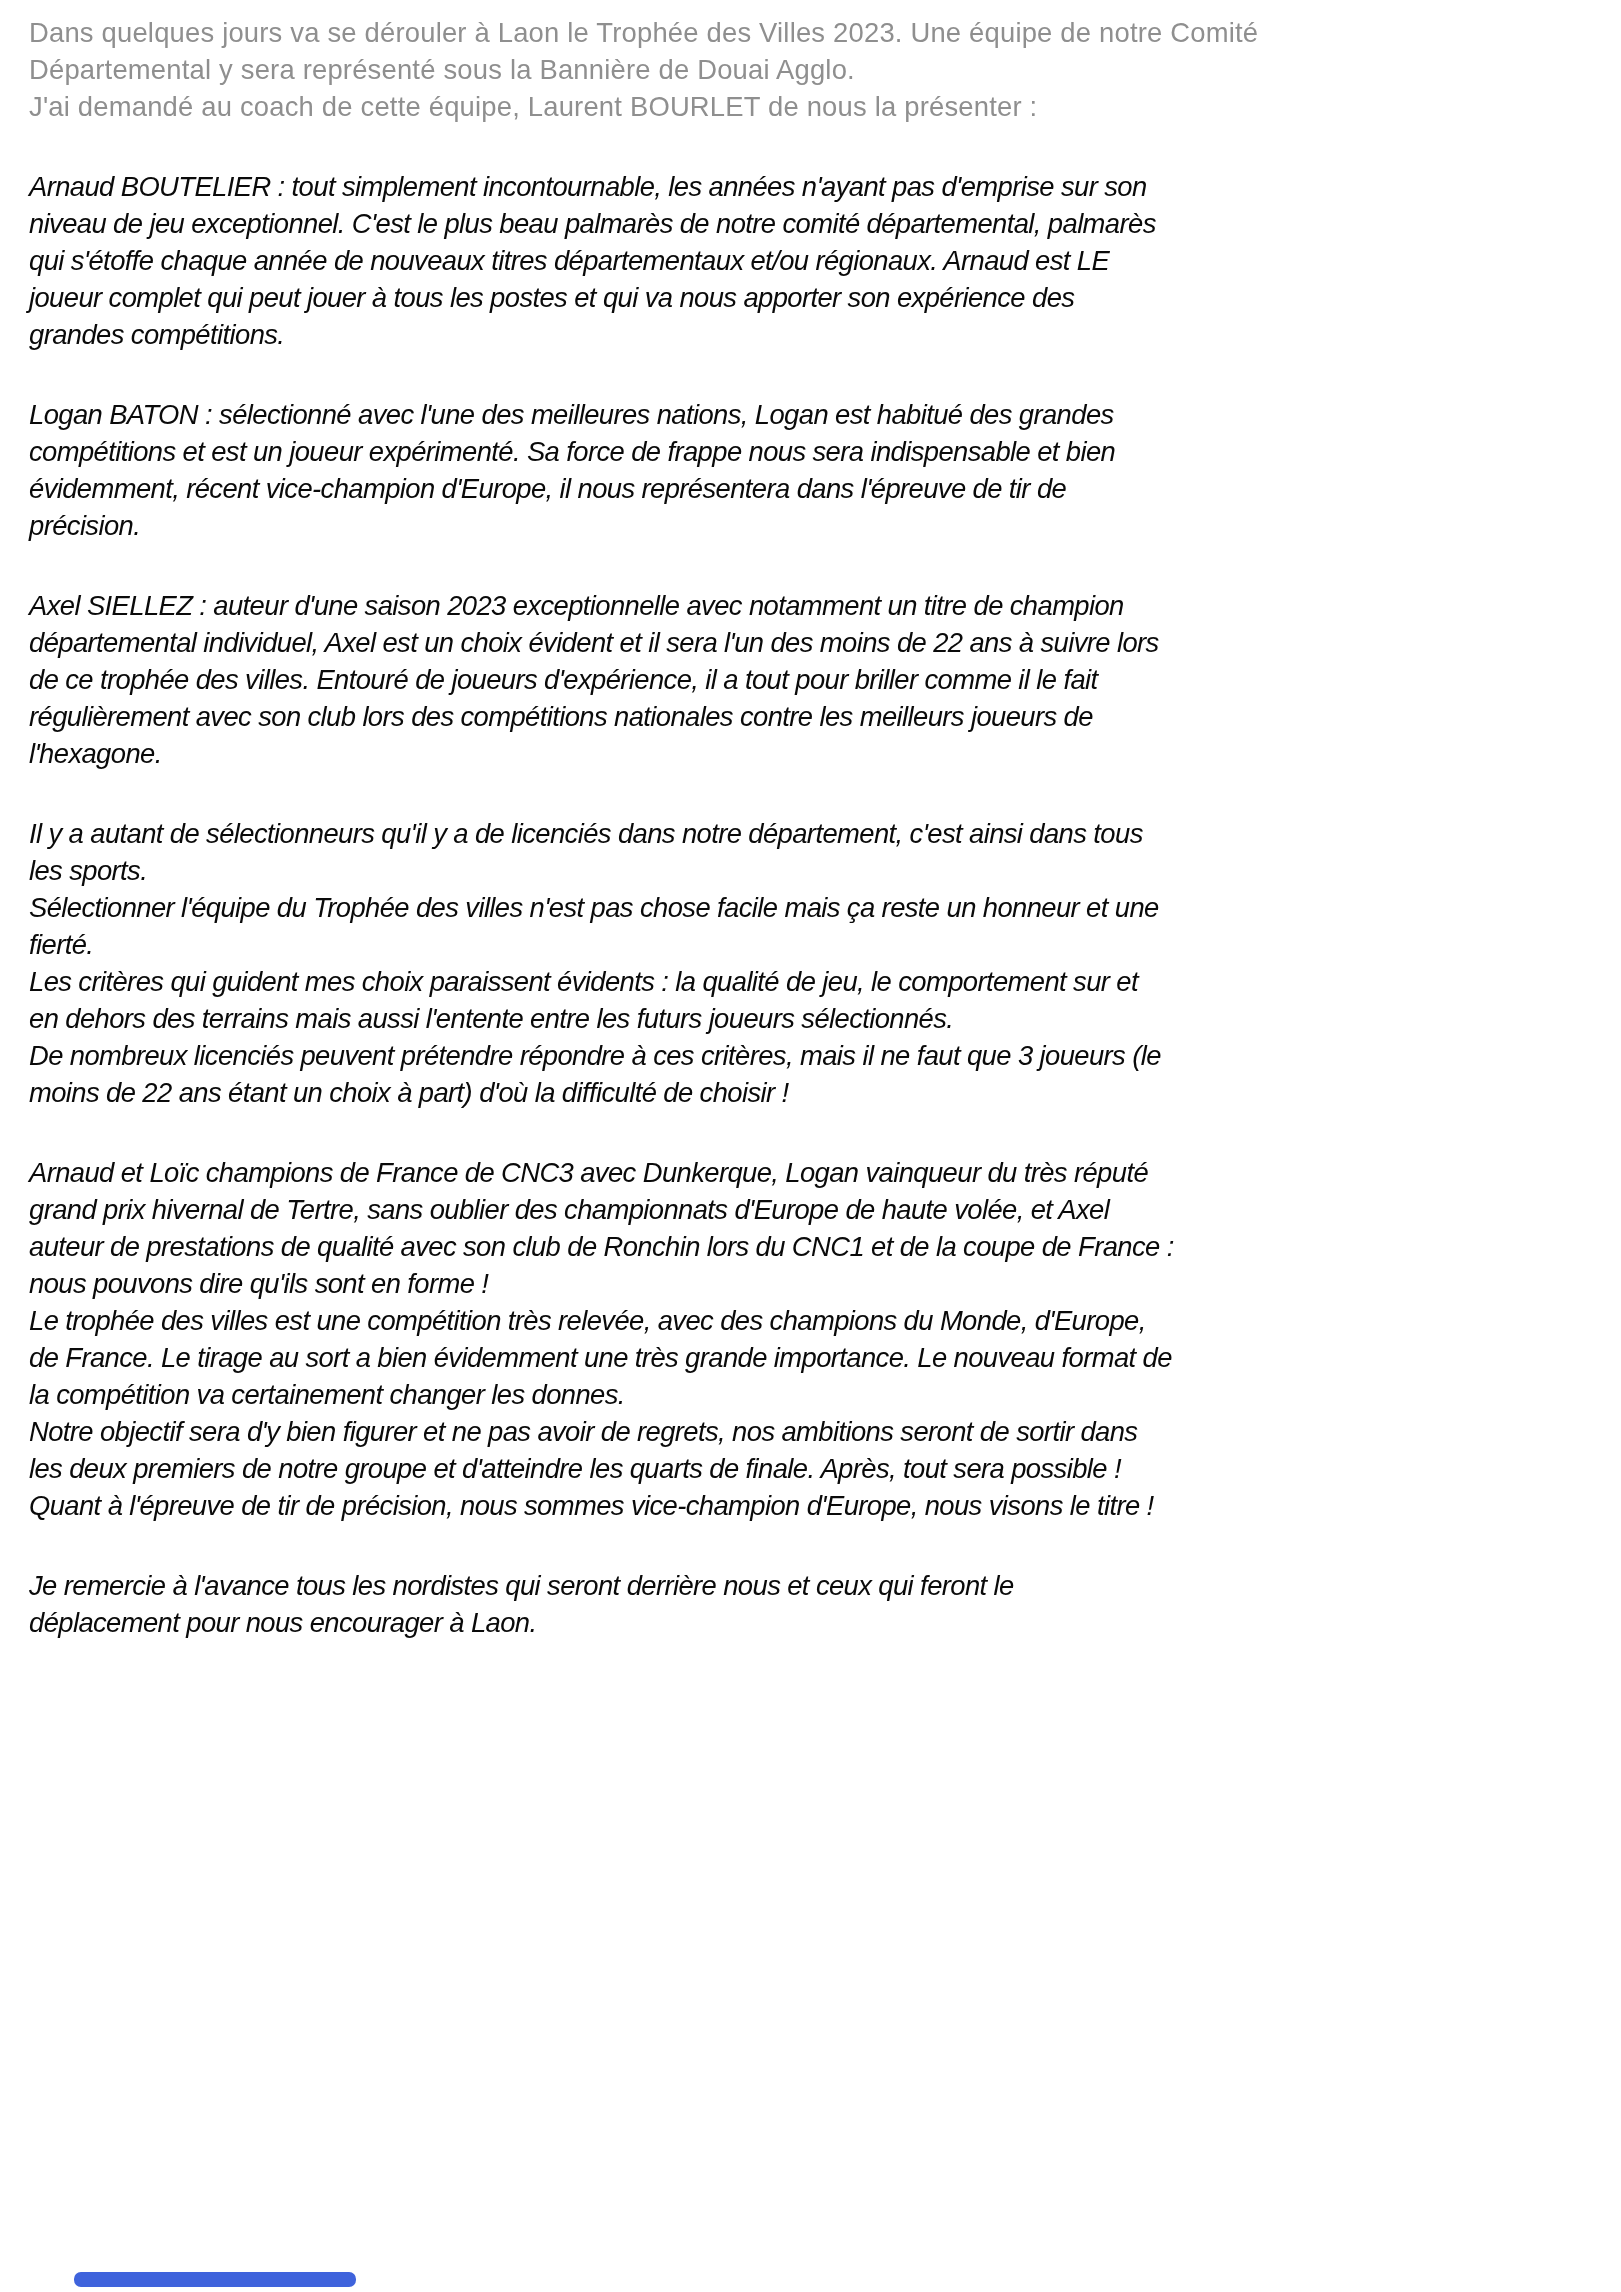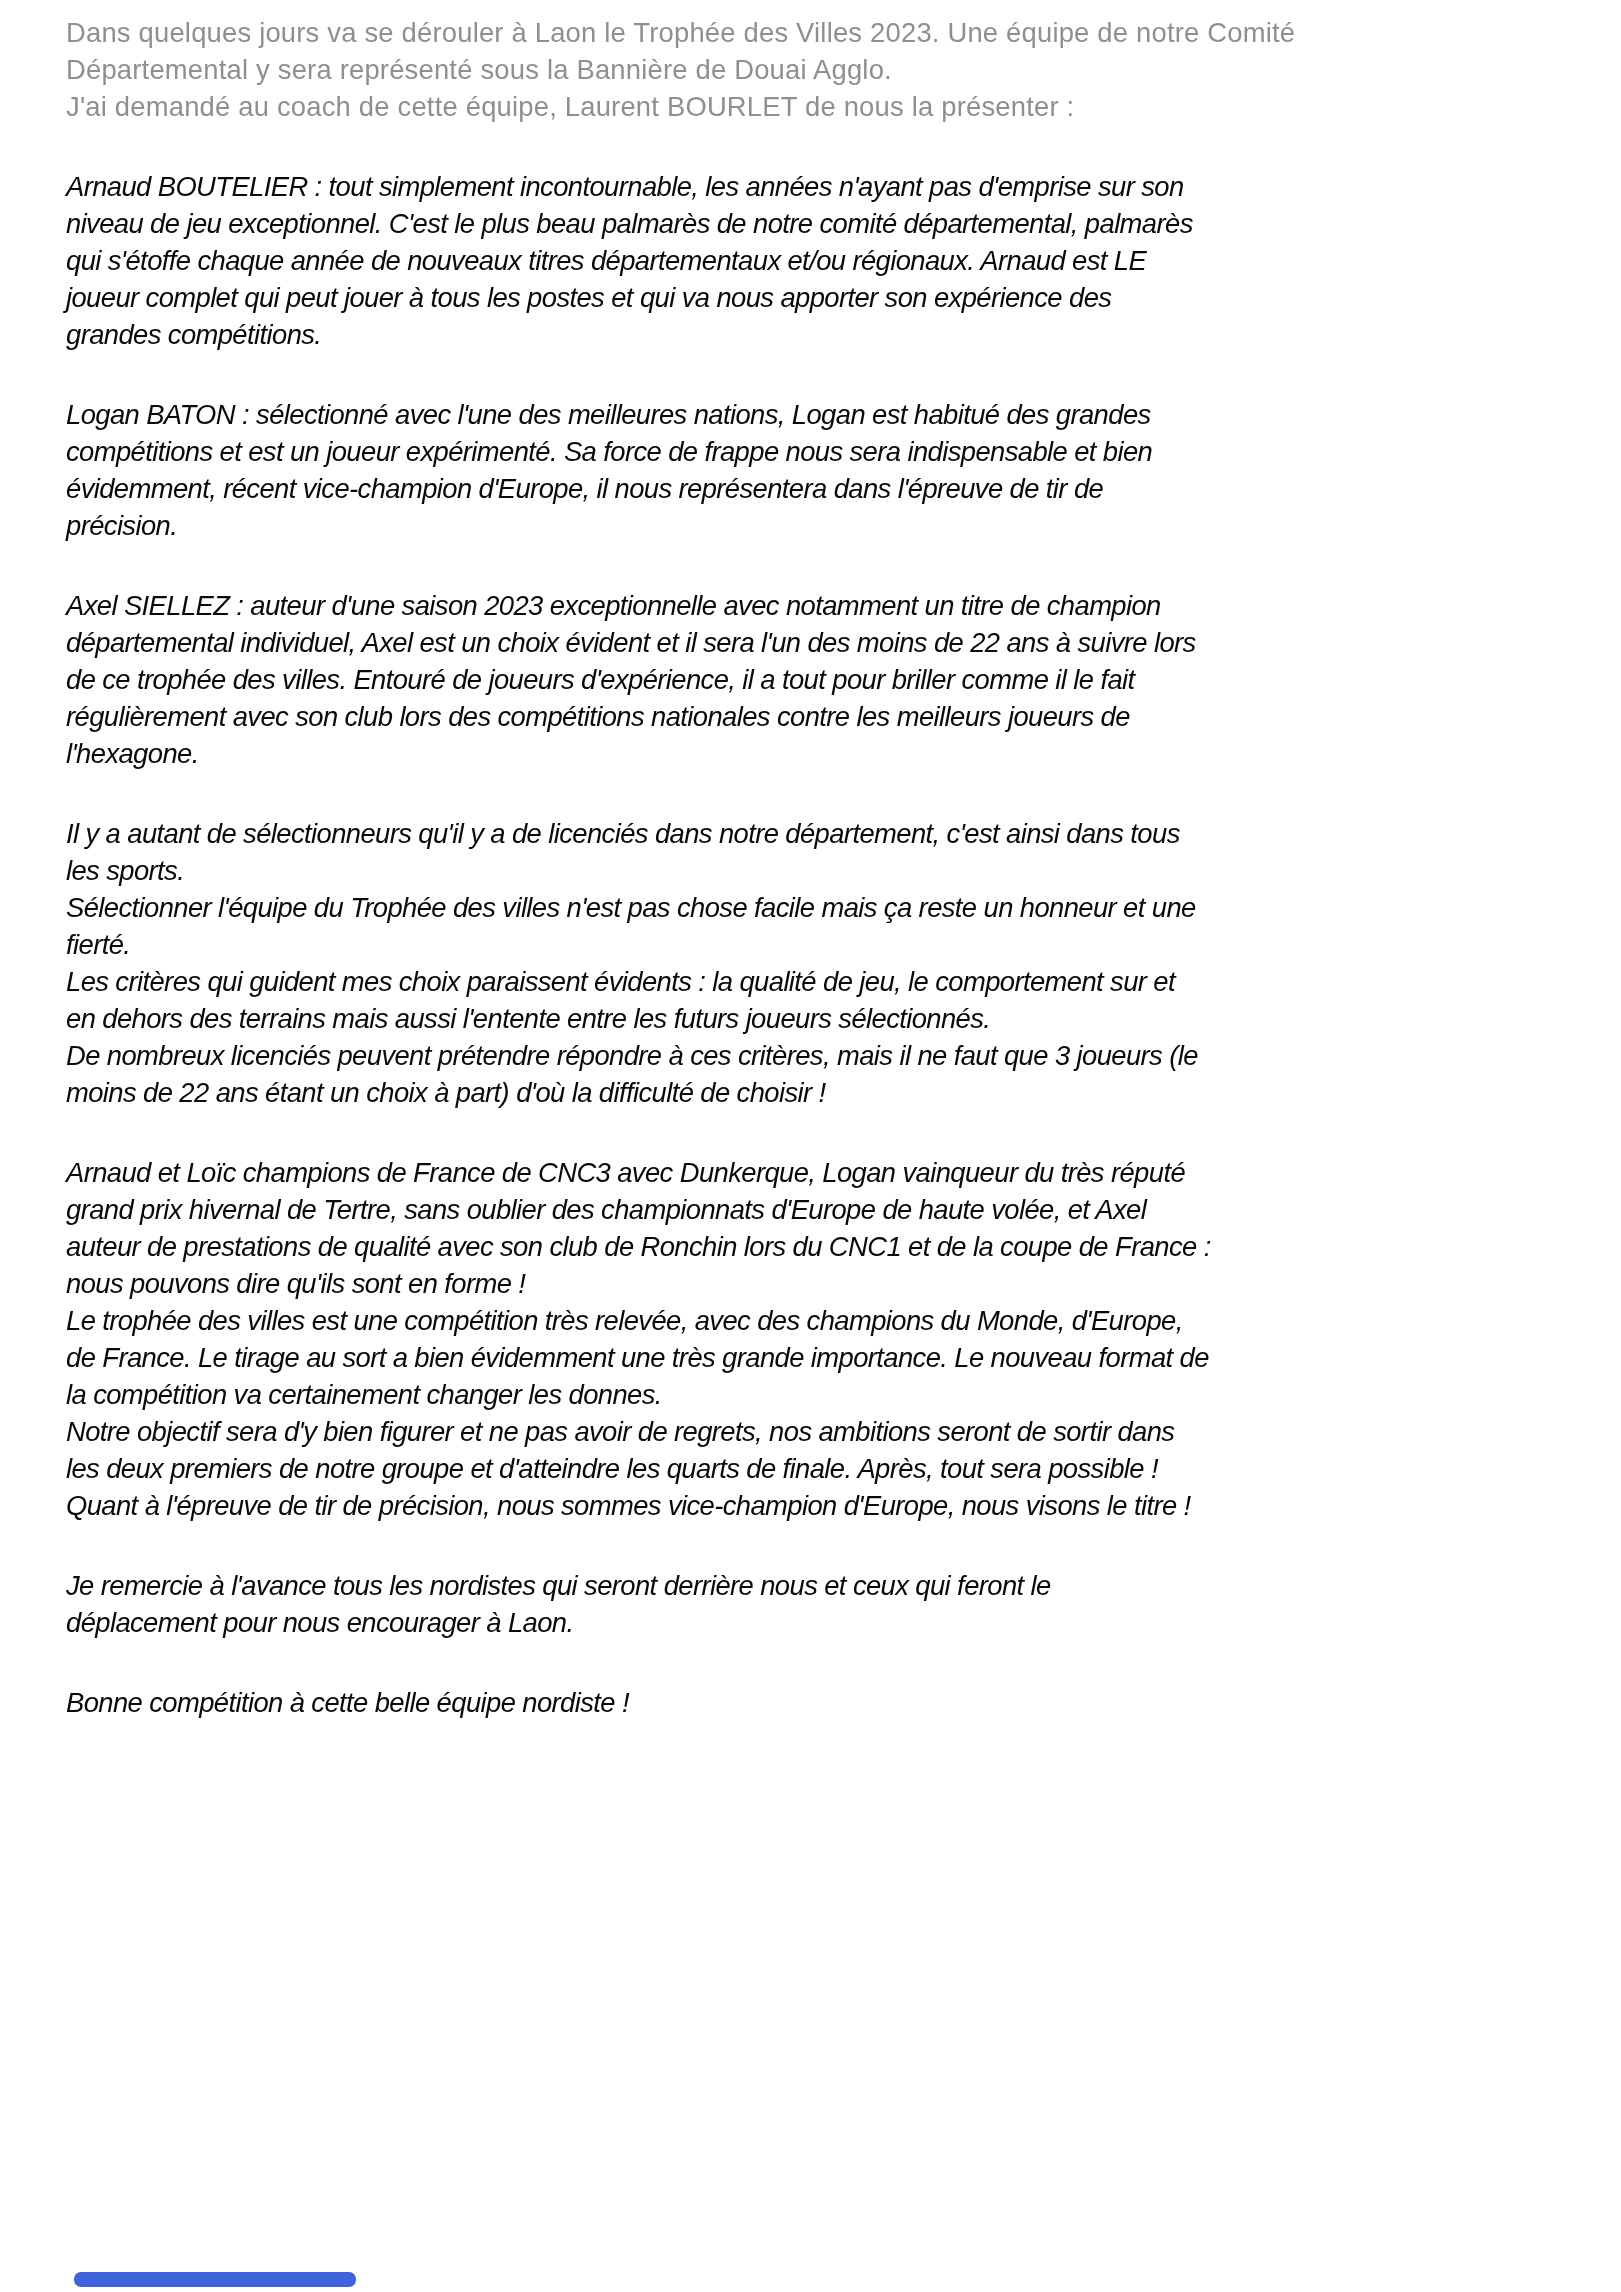--- a/index.html
+++ b/index.html
@@ -17,21 +17,20 @@
     overflow:hidden;
   }
   .page{
     position:relative;
     width:1621px;
     height:2293px;
     background:var(--bg);
   }
   .content{
     padding:13.7px 27.4px 0 29px;
-    margin-left:37px;
   }
   .content p{
     margin:0 0 43px 0;
     font-size:27.4px;
     line-height:37px;
     white-space:pre;
   }
   .content p.interviewer{
     color:var(--gray);
     font-weight:400;
@@ -89,17 +88,16 @@
 auteur de prestations de qualité avec son club de Ronchin lors du CNC1 et de la coupe de France :
 nous pouvons dire qu'ils sont en forme !
 Le trophée des villes est une compétition très relevée, avec des champions du Monde, d'Europe,
 de France. Le tirage au sort a bien évidemment une très grande importance. Le nouveau format de
 la compétition va certainement changer les donnes.
 Notre objectif sera d'y bien figurer et ne pas avoir de regrets, nos ambitions seront de sortir dans
 les deux premiers de notre groupe et d'atteindre les quarts de finale. Après, tout sera possible !
 Quant à l'épreuve de tir de précision, nous sommes vice-champion d'Europe, nous visons le titre !</p>
       <p class="coach">Je remercie à l'avance tous les nordistes qui seront derrière nous et ceux qui feront le
 déplacement pour nous encourager à Laon.</p>
-      <p class="coach">Bonne compétition à cette belle équipe nordiste !</p>
     </section>
   <div class="cut-link"></div>
 </main>
 
 
 </body></html>

